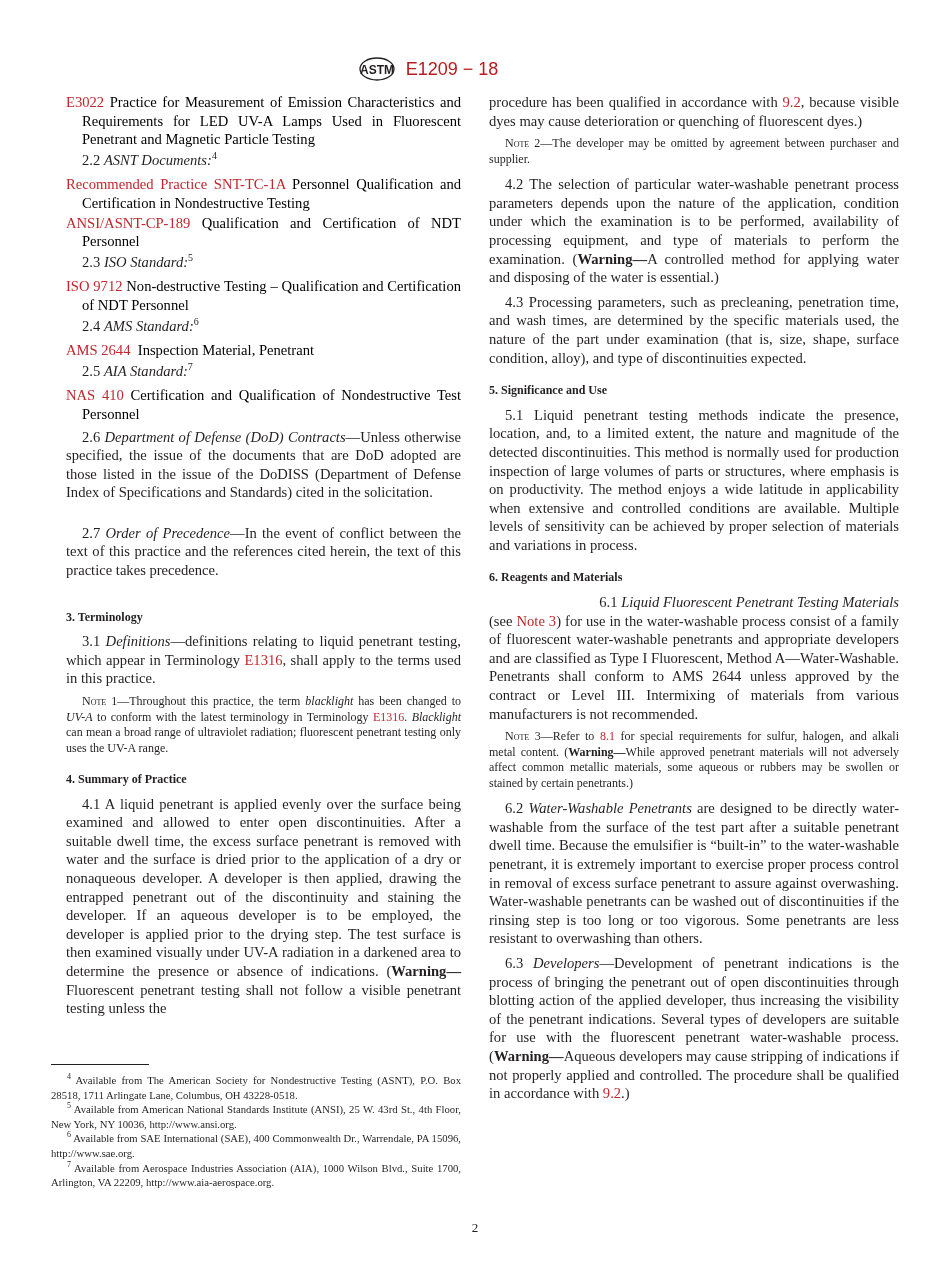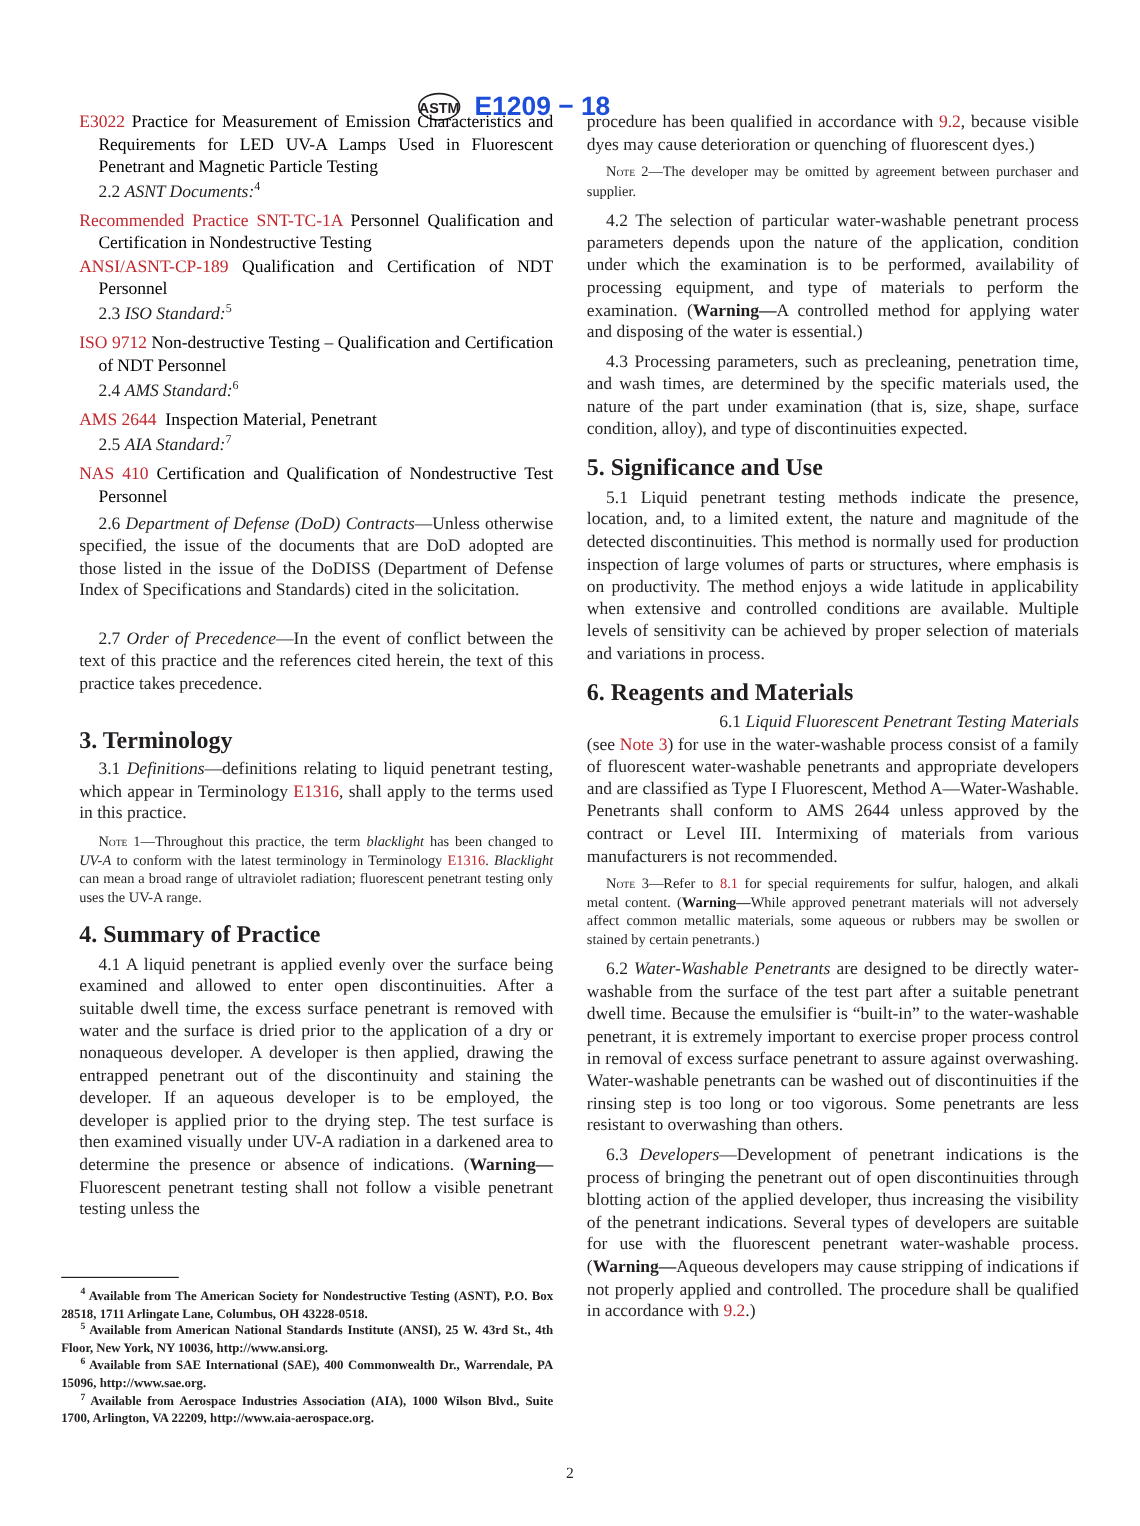--- a/index.html
+++ b/index.html
@@ -1,36 +1,36 @@
 <!DOCTYPE html>
 <html><head>
 <meta charset="utf-8">
 <style>
   html, body { margin:0; padding:0; background:#ffffff; }
   body { width:950px; height:1272px; position:relative; overflow:hidden;
          font-family:"Liberation Serif", "DejaVu Serif", serif; color:#231f20; }
-  .header { position:absolute; top:56px; left:0; width:856px; text-align:center;margin-top:20px; }
+  .header { position:absolute; top:56px; left:0; width:856px; text-align:center; }
   .header .logo { display:inline-block; vertical-align:middle; width:38px; height:26px; margin-right:6px; }
   .header .desig { display:inline-block; vertical-align:middle; font-family:"Liberation Sans", "DejaVu Sans", sans-serif;
-         font-weight:bold; font-size:22px; color:#1d4ed8; }
+         font-weight:normal; font-size:18px; color:#b91c1c; }
   .col { position:absolute; top:93px; width:395px; font-size:14.6px; line-height:18.6px; }
   .col.left { left:66px; }
   .col.right { left:489px; width:410px; }
   p { margin:0; text-align:justify; }
   .ref { padding-left:16px; text-indent:-16px; text-align:justify; margin-bottom:1px; }
   .red { color:#c1272d; }
   .blue { color:#000000; }
   .sub { margin:2px 0 2px 0; }
   .para { text-indent:16px; margin-bottom:6px; }
   .note { font-size:12px; line-height:15.5px; text-indent:16px; margin:6px 0 8px 0; }
   .sc { font-variant:small-caps; }
-  h3 { font-size:20px; font-weight:bold; margin:14px 0 6px 0; }
+  h3 { font-size:12px; font-weight:bold; margin:14px 0 6px 0; }
   .footnotes { position:absolute; left:51px; top:1064px; width:410px; font-size:10.7px; line-height:14.6px; }
   .footnotes .rule { width:98px; border-top:1px solid #231f20; margin-bottom:8px; }
-  .footnotes p { text-indent:16px; text-align:justify;font-weight:bold; }
+  .footnotes p { text-indent:16px; text-align:justify; }
   .footnotes sup { font-size:8px; }
   .pagenum { position:absolute; top:1220px; left:0; width:950px; text-align:center; font-size:13px; }
   sup { font-size:10px; line-height:0; }
 </style>
 </head>
 <body>
 
 <div class="header">
   <svg class="logo" viewBox="0 0 38 26">
     <ellipse cx="19" cy="13" rx="17" ry="11" fill="none" stroke="#231f20" stroke-width="1.3"></ellipse>

